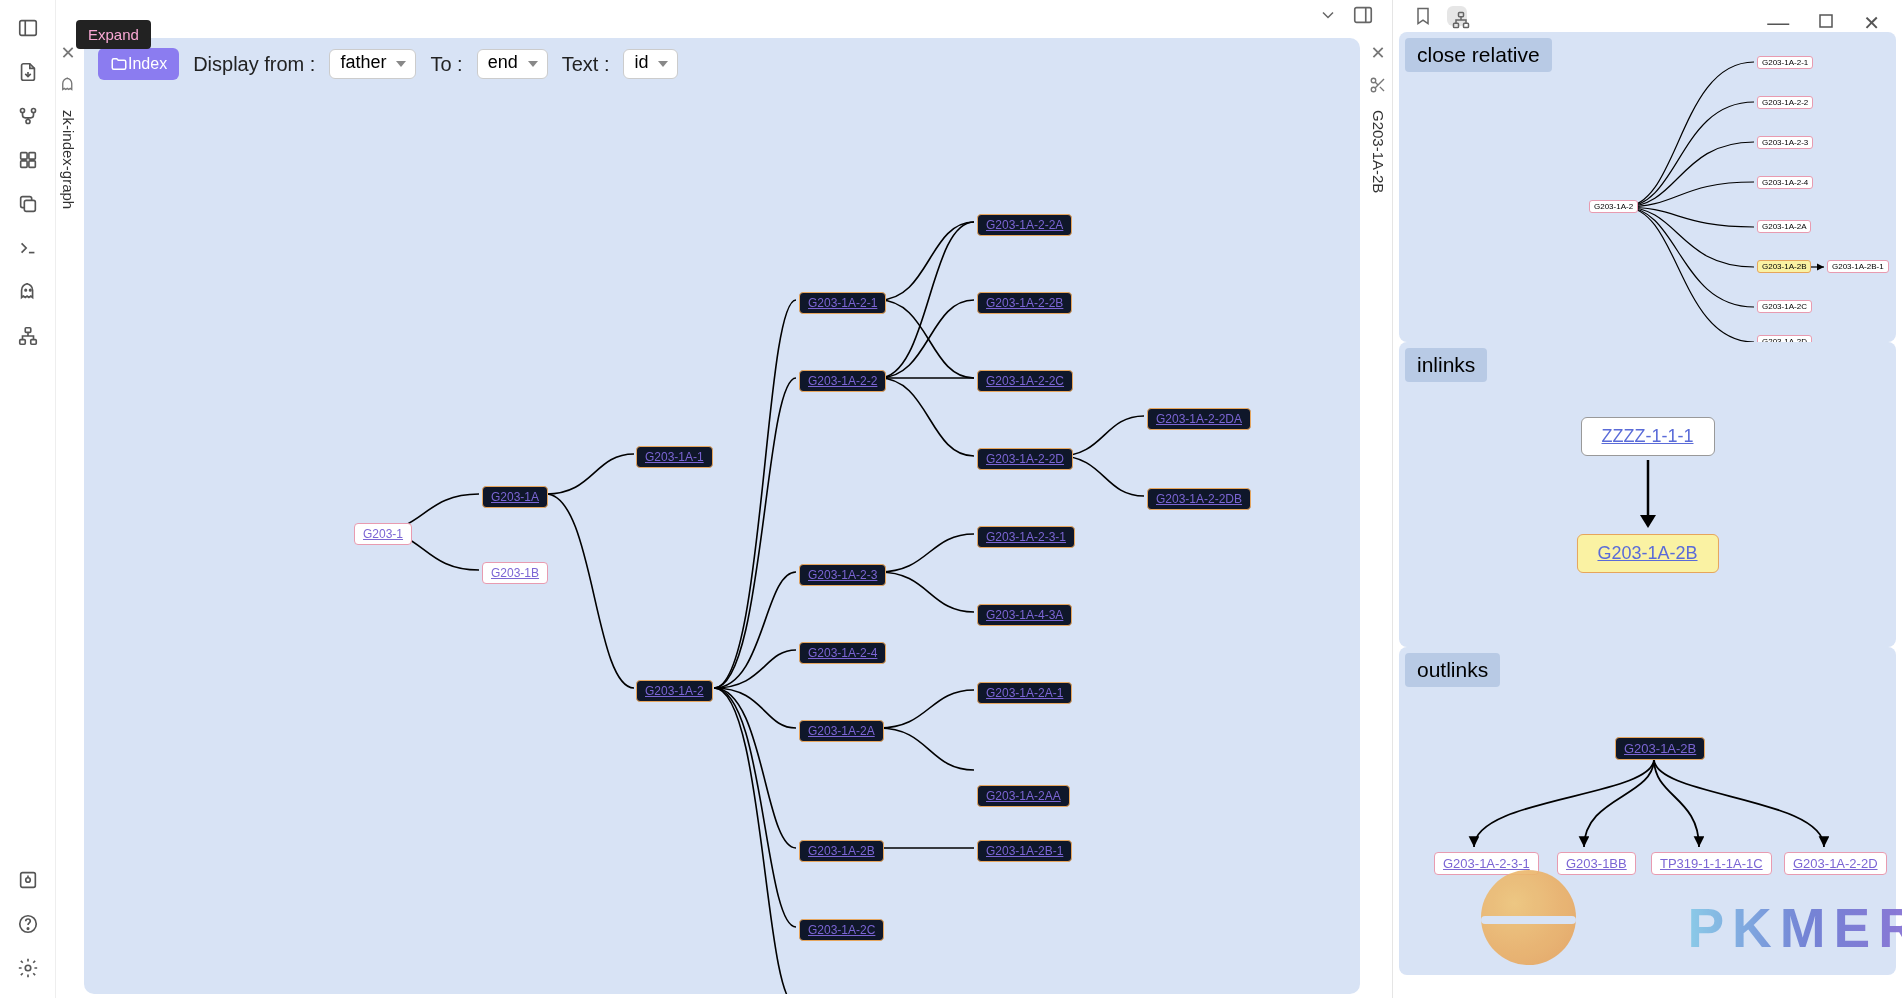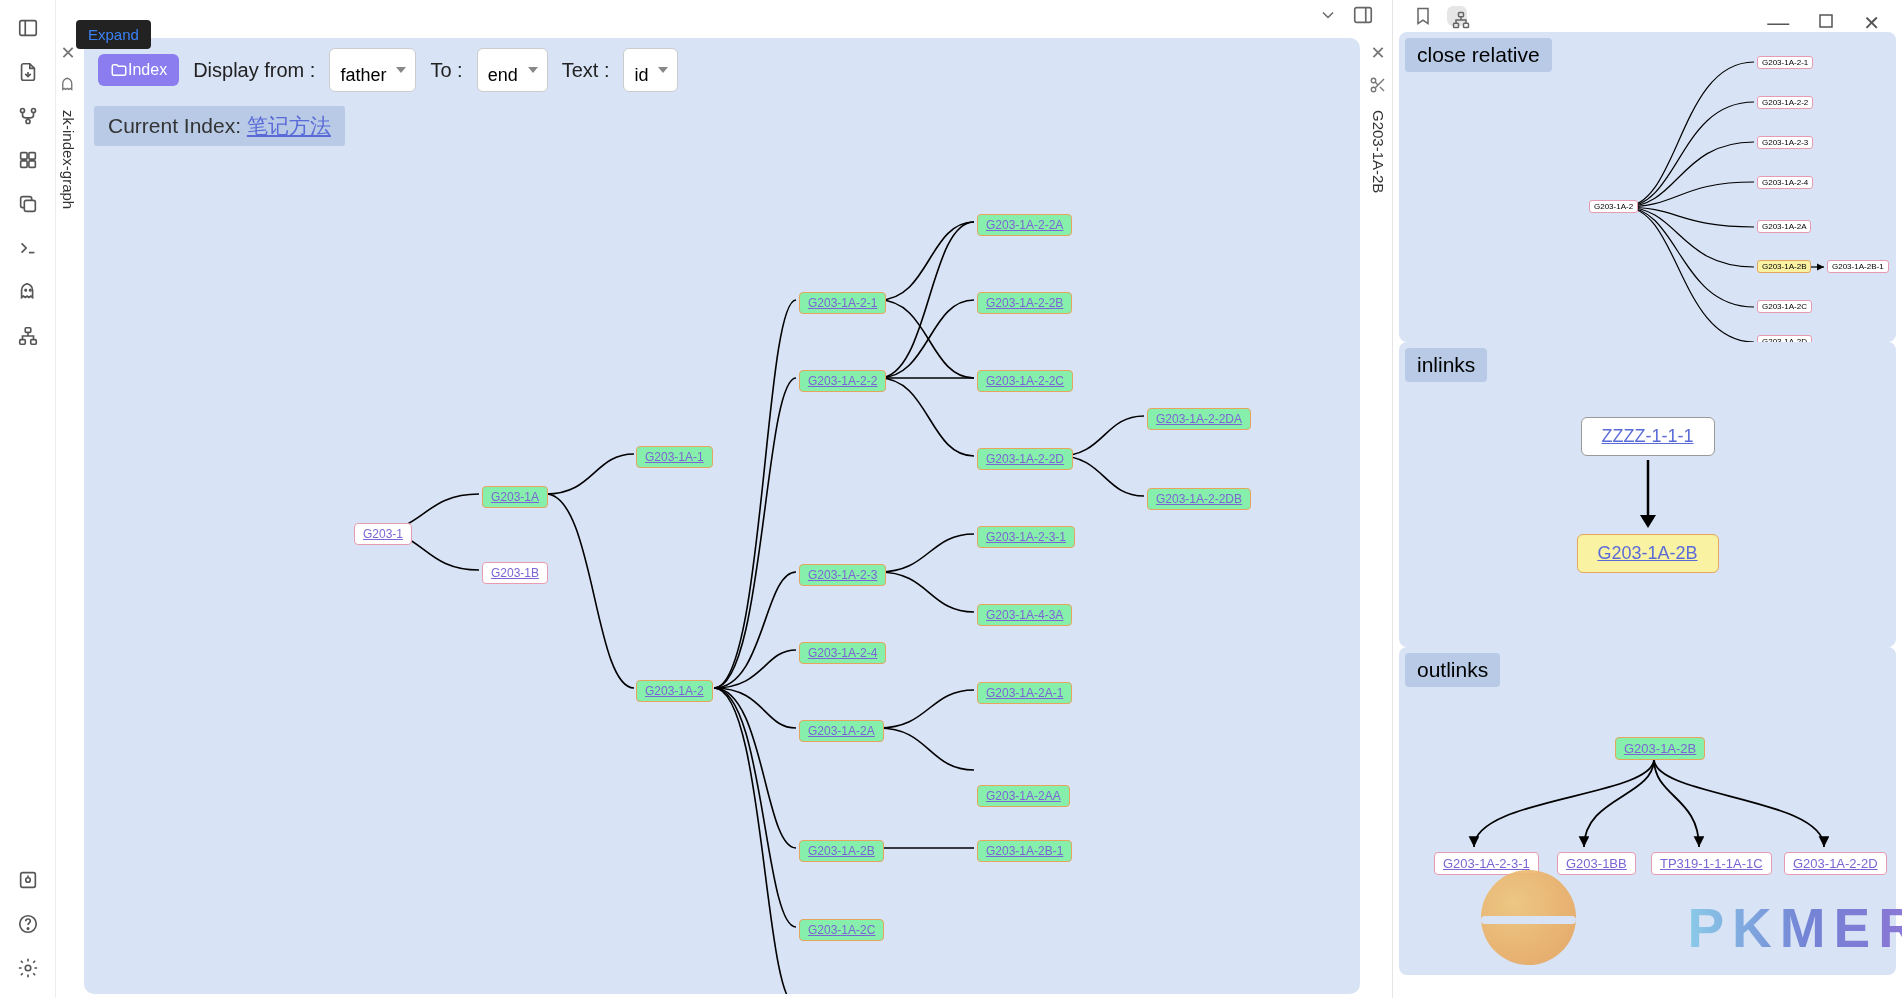--- a/index.html
+++ b/index.html
@@ -3,46 +3,46 @@
 <meta charset="utf-8">
 <style>
 * { box-sizing: border-box; margin: 0; padding: 0; font-family: -apple-system, BlinkMacSystemFont, "Segoe UI", Arial, sans-serif; }
 body { width: 1902px; height: 998px; background: #fff; display: flex; position: relative; overflow: hidden; }
 
 .left-rail { width: 56px; background: #fff; display: flex; flex-direction: column; align-items: center; padding-top: 16px; gap: 20px; border-right: 1px solid #eee; }
 .rail-spacer { flex: 1; }
 .rail-icon { width: 24px; height: 24px; color: #555; display:flex;align-items:center;justify-content:center; }
 .rail-icon svg { width: 22px; height: 22px; }
 
-.tooltip { position: absolute; top: 20px; left: 76px; background: #222; color: #3b82f6; padding: 6px 12px; border-radius: 4px; font-size: 15px; z-index: 10; }
+.tooltip { position: absolute; top: 20px; left: 76px; background: #222; color: #f9a8d4; padding: 6px 12px; border-radius: 4px; font-size: 15px; z-index: 10; }
 
 .main { flex: 1; display: flex; flex-direction: column; position: relative; }
 
 .tab-row { display: flex; align-items: center; padding: 4px 8px; background: #fff; }
 .tab-row-right { display:flex; align-items:center; gap:14px; padding-right:10px; color:#666;}
 
 .col-wrap { flex:1; display:flex; }
 .tab-col { width: 24px; display:flex; flex-direction:column; align-items:center; padding-top:8px; gap:12px; }
 .tab-col .close { color:#777; font-size:18px; }
 .vtab { writing-mode: vertical-rl; text-orientation: mixed; font-size: 15px; color:#333; }
 
 .canvas-area { flex:1; background:#d8e3f5; margin:4px; border-radius:10px; position:relative; overflow:hidden; }
 .toolbar { padding: 10px 14px; display:flex; align-items:center; gap:14px; border-radius:10px 10px 0 0; }
 .btn-index { background:#8b7cf0; color:#fff; border:none; padding:7px 12px; border-radius:6px; font-size:16px; font-weight:500; display:flex; align-items:center; }
 .btn-index .ico { width:18px;height:18px;display:inline-block;}
 .toolbar label { font-size:20px; color:#222; font-weight:500;}
-.select { background:#fff; border:1px solid #ccc; border-radius:6px; padding:16px 28px 6px 10px; font-size:18px; appearance:none; position:relative;}
+.select { background:#fff; border:1px solid #ccc; border-radius:6px; padding:2px 28px 6px 10px; font-size:18px; appearance:none; position:relative;}
 .select-wrap{position:relative;display:inline-block;}
 .select-wrap::after{content:'';position:absolute;right:10px;top:50%;width:0;height:0;border-left:5px solid transparent;border-right:5px solid transparent;border-top:6px solid #888;transform:translateY(-50%);}
 
 .info-bar { background:#b8cae5; margin: 4px 8px 0 10px; display:inline-block; padding:6px 14px; border-radius:3px; font-size:21px; color:#333;}
 .info-bar a { color:#5a6bd8; text-decoration:underline;}
 
 .graph { position:absolute; inset:0; top:0; }
-.node { position:absolute; border:1px solid #e6a55c; background:#86efac; border-radius:4px; padding:3px 8px; font-size:12px; color:#7b65d4; text-decoration:underline; white-space:nowrap;}
+.node { position:absolute; border:1px solid #e6a55c; background:#0f172a; border-radius:4px; padding:3px 8px; font-size:12px; color:#7b65d4; text-decoration:underline; white-space:nowrap;}
 .node-white { background:#fff; border-color:#e89bb0;}
 .node-white2 { background:#fff; border-color:#e89bb0;}
 
 .right-tab-col { width: 28px; display:flex; flex-direction:column; align-items:center; padding-top:8px; gap:12px;}
 .right-tab-col .close{color:#777;font-size:18px;}
 
 .right-panel { width: 510px; background:#fff; border-left:1px solid #e5e5e5; display:flex; }
 .rp-body { flex:1; padding:0 6px; display:flex; flex-direction:column; overflow:hidden;}
 
 .win-controls { position:absolute; top:0; right:0; display:flex; gap:30px; padding:10px 22px; align-items:center;}
@@ -182,23 +182,20 @@
                 <path d="M3 7a2 2 0 012-2h4l2 2h8a2 2 0 012 2v8a2 2 0 01-2 2H5a2 2 0 01-2-2V7z"></path>
               </svg></span>
           <span>Index</span>
         </button>
         <label>Display from :</label>
         <span class="select-wrap"><select class="select"><option>father</option></select></span>
         <label>To :</label>
         <span class="select-wrap"><select class="select"><option>end</option></select></span>
         <label>Text :</label>
         <span class="select-wrap"><select class="select"><option>id</option></select></span>
-      </div>
-      <div class="info-bar">
-        <span>Current Index: </span><a href="#">笔记方法</a>
       </div>
       
       <svg class="edge" width="1260" height="960">
         <g fill="none" stroke="#000" stroke-width="1.6">
         <path d="M293 493 C340 493 340 456 395 456"></path>
         <path d="M293 493 C340 493 340 532 395 532"></path>
         <path d="M462 456 C510 456 510 416 550 416"></path>
         <path d="M462 456 C510 456 510 650 550 650"></path>
         <path d="M630 650 C680 650 680 262 712 262"></path>
         <path d="M630 650 C680 650 680 340 712 340"></path>

